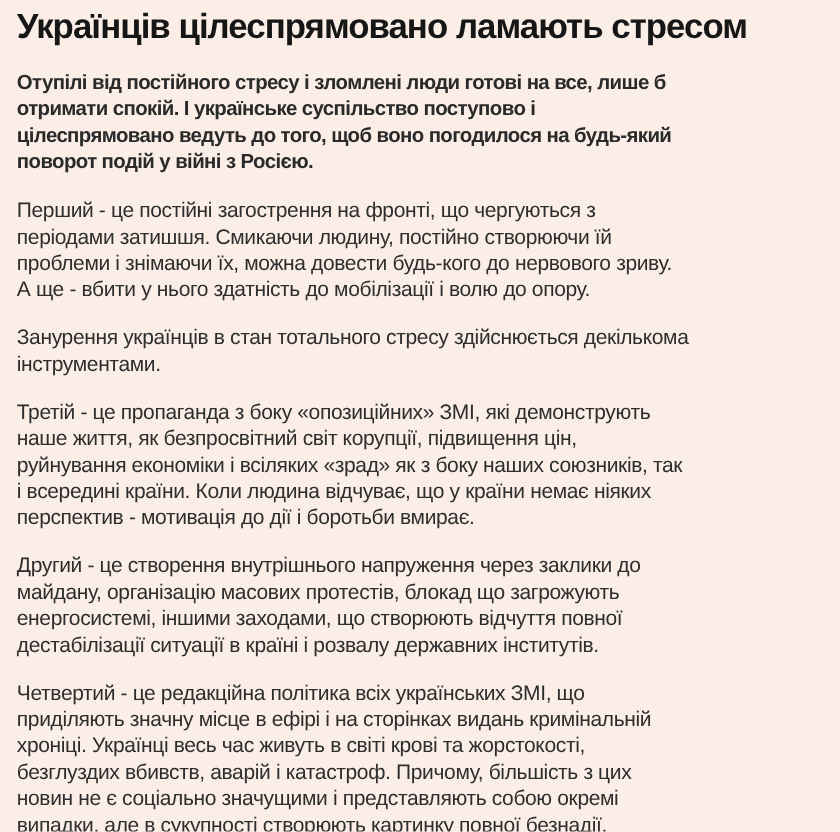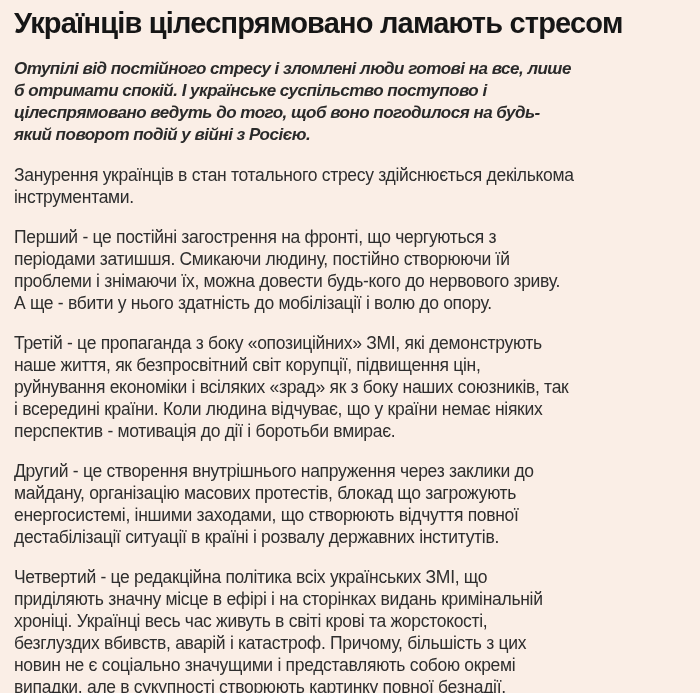--- a/index.html
+++ b/index.html
@@ -23,21 +23,20 @@
     font-weight: bold;
     letter-spacing: -0.8px;
     color: #161616;
     line-height: 38px;
     margin: 0 0 16px 0;
     white-space: nowrap;
   }
   .lead-paragraph {
     font-size: 17px;
     font-weight: bold;
-    font-style: italic;
     letter-spacing: -0.5px;
     color: #2a2a2a;
     line-height: 22px;
     margin: 0 0 18px 0;
   }
   .body-paragraph {
     font-size: 17.5px;
     letter-spacing: -0.3px;
     color: #2e2e2e;
     line-height: 22px;
@@ -49,22 +48,22 @@
   }
 </style>
 </head>
 <body style="background: rgb(250, 238, 230);">
 
 <div class="article">
   <h1 class="article-title">Українців цілеспрямовано ламають стресом</h1>
 
   <p class="lead-paragraph">Отупілі від постійного стресу і зломлені люди готові на все, лише б отримати спокій. І українське суспільство поступово і цілеспрямовано ведуть до того, щоб воно погодилося на будь-який поворот подій у війні з Росією.</p>
 
+  <p class="body-paragraph">Перший - це постійні загострення на фронті, що чергуються з періодами затишшя. Смикаючи людину, постійно створюючи їй проблеми і знімаючи їх, можна довести будь-кого до нервового зриву. А ще - вбити у нього здатність до мобілізації і волю до опору.</p>
+
   <p class="body-paragraph">Занурення українців в стан тотального стресу здійснюється декількома інструментами.</p>
-
-  <p class="body-paragraph">Перший - це постійні загострення на фронті, що чергуються з періодами затишшя. Смикаючи людину, постійно створюючи їй проблеми і знімаючи їх, можна довести будь-кого до нервового зриву. А ще - вбити у нього здатність до мобілізації і волю до опору.</p>
 
   <p class="body-paragraph">Третій - це пропаганда з боку «опозиційних» ЗМІ, які демонструють наше життя, як безпросвітний світ корупції, підвищення цін, руйнування економіки і всіляких «зрад» як з боку наших союзників, так і всередині країни. Коли людина відчуває, що у країни немає ніяких перспектив - мотивація до дії і боротьби вмирає.</p>
 
   <p class="body-paragraph">Другий - це створення внутрішнього напруження через заклики до майдану, організацію масових протестів, блокад що загрожують енергосистемі, іншими заходами, що створюють відчуття повної дестабілізації ситуації в країні і розвалу державних інститутів.</p>
 
   <p class="body-paragraph">Четвертий - це редакційна політика всіх українських ЗМІ, що приділяють значну місце в ефірі і на сторінках видань кримінальній хроніці. Українці весь час живуть в світі крові та жорстокості, безглуздих вбивств, аварій і катастроф. Причому, більшість з цих новин не є соціально значущими і представляють собою окремі випадки, але в сукупності створюють картинку повної безнадії, незахищеності і викликають відчуття наближення катастрофи.</p>
 </div>
 
 </body></html>

